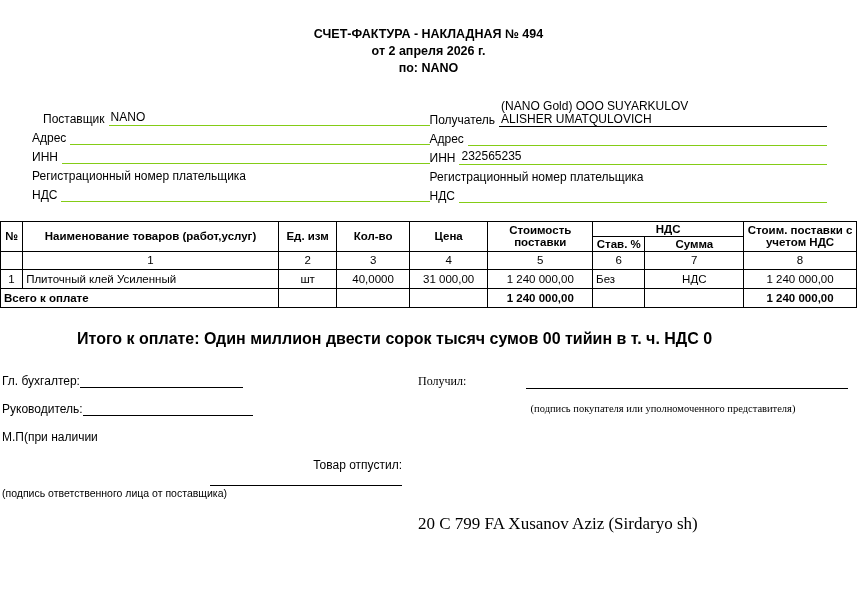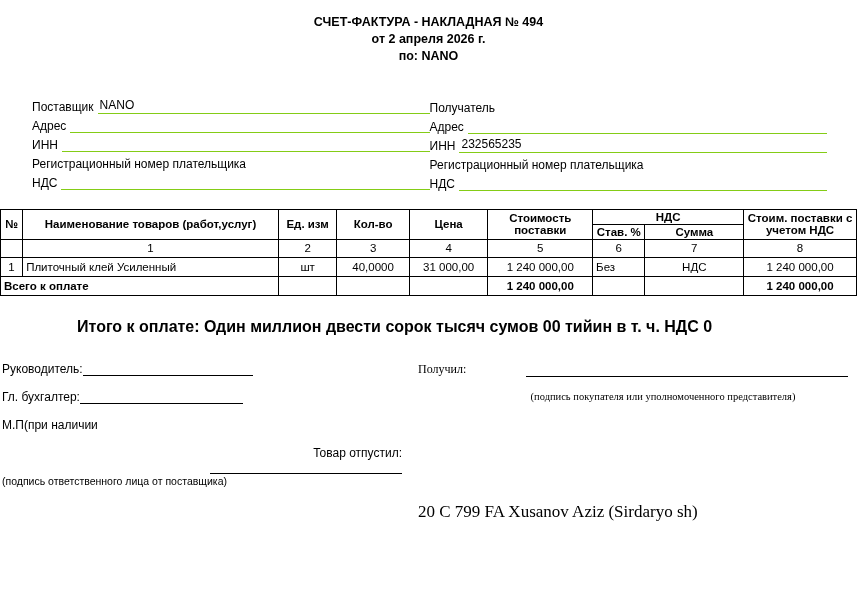--- a/index.html
+++ b/index.html
@@ -20,20 +20,21 @@
     position: relative;
     width: 857px;
     height: 606px;
   }
 
   
   .doc-header {
     text-align: center;
     padding-top: 14px;
     line-height: 1.35;
+    margin-top: 12px;
   }
   .doc-header div {
     font-weight: bold;
     font-size: 12.5px;
   }
 
   
   .parties {
     margin-top: 18px;
     display: flex;
@@ -191,21 +192,21 @@
 
   <div class="doc-header">
     <div>СЧЕТ-ФАКТУРА - НАКЛАДНАЯ № 494</div>
     <div>от 2 апреля 2026 г.</div>
     <div>по: NANO</div>
   </div>
 
   <div class="parties">
 
     <div class="party">
-      <div class="party-row" style="margin-top:14px;">
+      <div class="party-row" style="margin-top:14px;margin-left:11px;">
         <span class="party-label">Поставщик</span>
         <span class="party-value">NANO</span>
       </div>
       <div class="party-row">
         <span class="party-label">Адрес</span>
         <span class="party-value"></span>
       </div>
       <div class="party-row">
         <span class="party-label">ИНН</span>
         <span class="party-value"></span>
@@ -215,20 +216,24 @@
       </div>
       <div class="party-row">
         <span class="party-label">НДС</span>
         <span class="party-value"></span>
       </div>
     </div>
 
     <div class="party">
       <div class="party-row two-line">
         <span class="party-label top">Получатель</span>
+        <span class="recv-name-block">
+          <span>(NANO Gold) ООО SUYARKULOV</span><br>
+          <span>ALISHER UMATQULOVICH</span>
+        </span>
       </div>
       <div class="party-row">
         <span class="party-label">Адрес</span>
         <span class="party-value"></span>
       </div>
       <div class="party-row">
         <span class="party-label">ИНН</span>
         <span class="party-value">232565235</span>
       </div>
       <div class="party-row">
@@ -307,26 +312,26 @@
       </tbody>
     </table>
   </div>
 
   <div class="total-text">Итого к оплате: Один миллион двести сорок тысяч сумов 00 тийин  в т. ч. НДС 0</div>
 
   <div class="sign-area">
 
     <div class="left-col">
       <div class="sig-row">
+        <span class="sig-label">Гл. бухгалтер:</span>
+        <span class="sig-line" style="width:163px;"></span>
+      </div>
+      <div class="sig-row">
         <span class="sig-label">Руководитель:</span>
         <span class="sig-line" style="width:170px;"></span>
-      </div>
-      <div class="sig-row">
-        <span class="sig-label">Гл. бухгалтер:</span>
-        <span class="sig-line" style="width:163px;"></span>
       </div>
       <div class="plain-line">М.П(при наличии</div>
       <div class="sig-row" style="margin-bottom:0;flex-direction:column;">
         <span class="sig-label">Товар  отпустил:</span>
         <span class="sig-line" style="width:192px;"></span>
       </div>
       <div class="footer-note">(подпись ответственного лица от поставщика)</div>
     </div>
 
     <div class="right-col">

